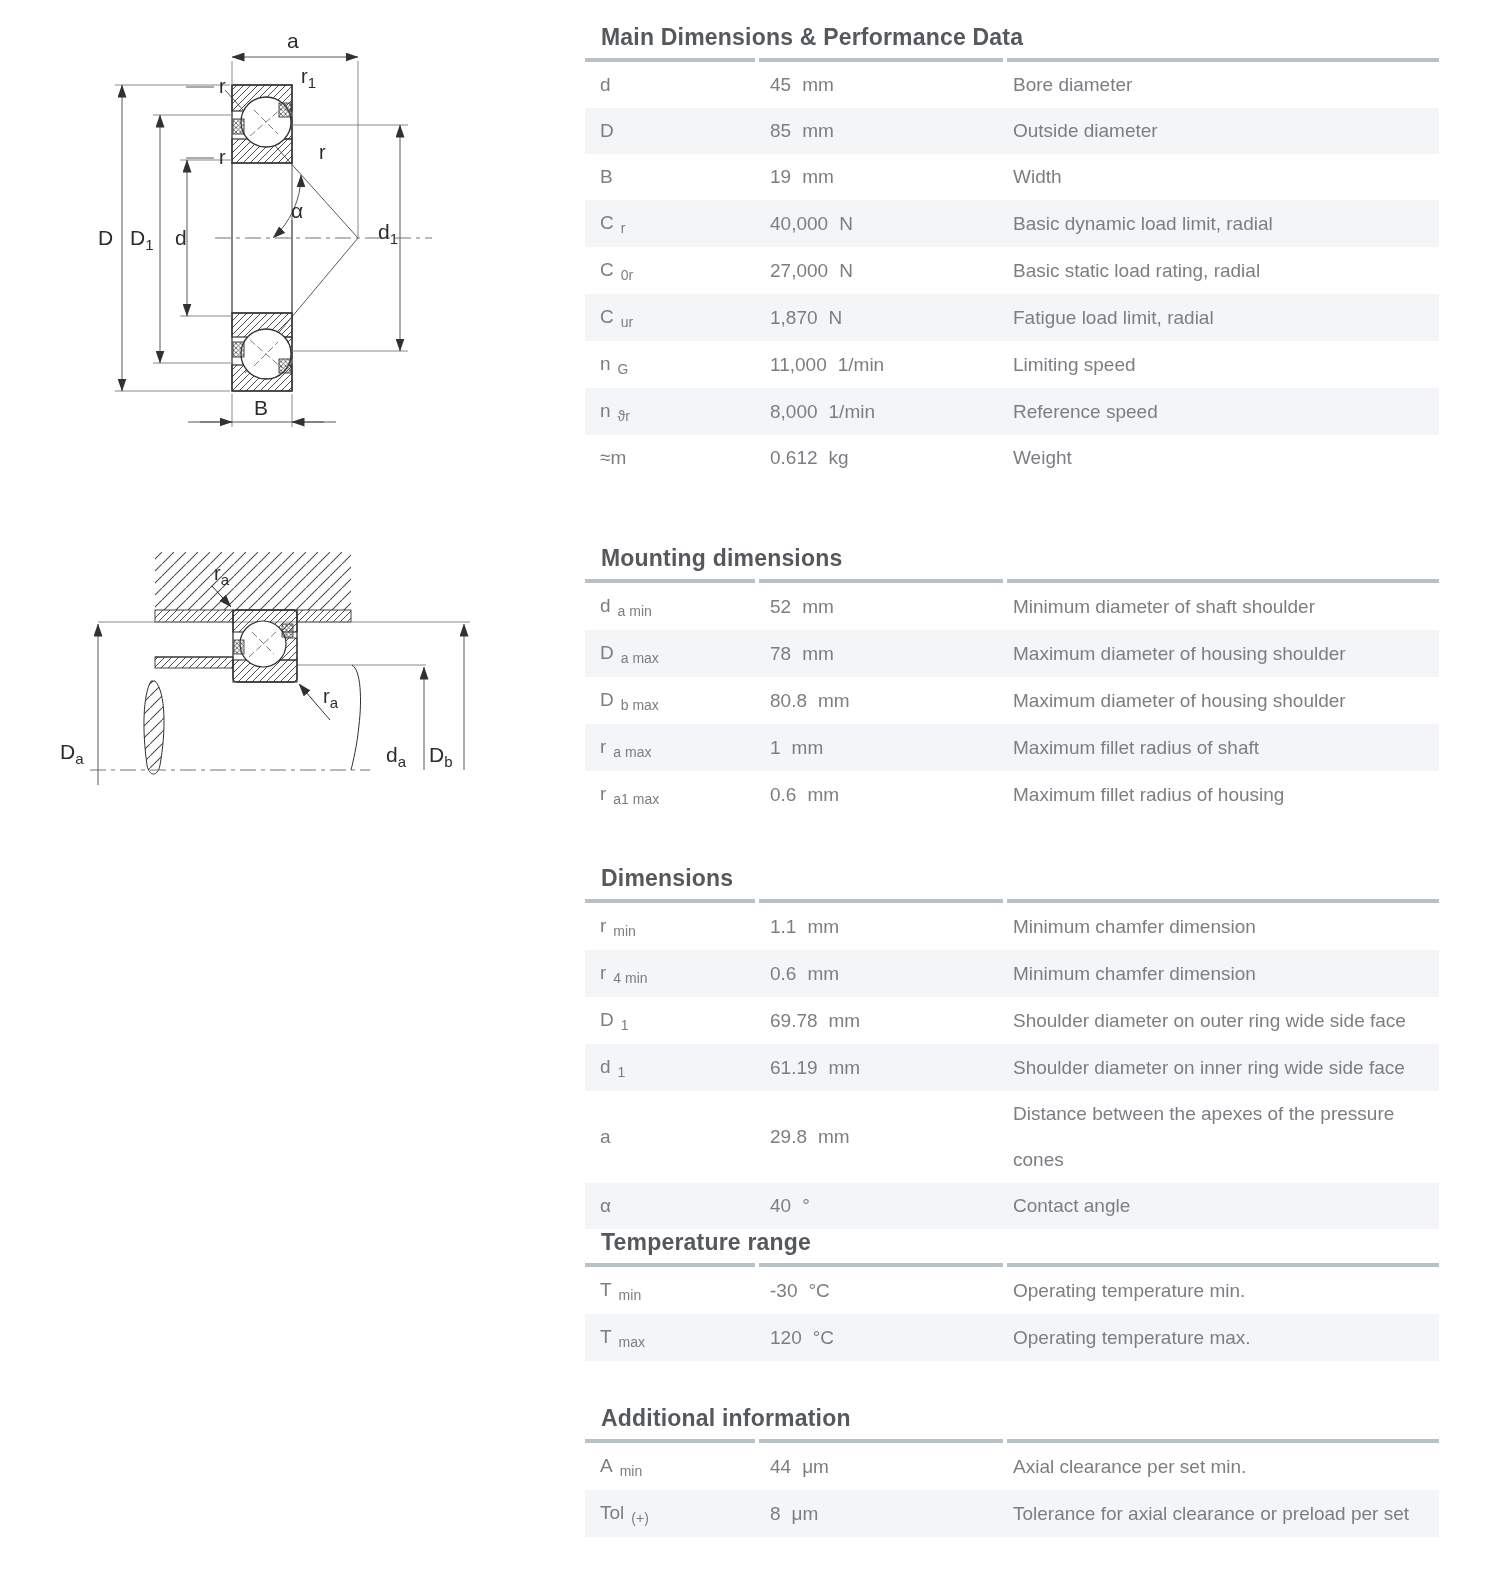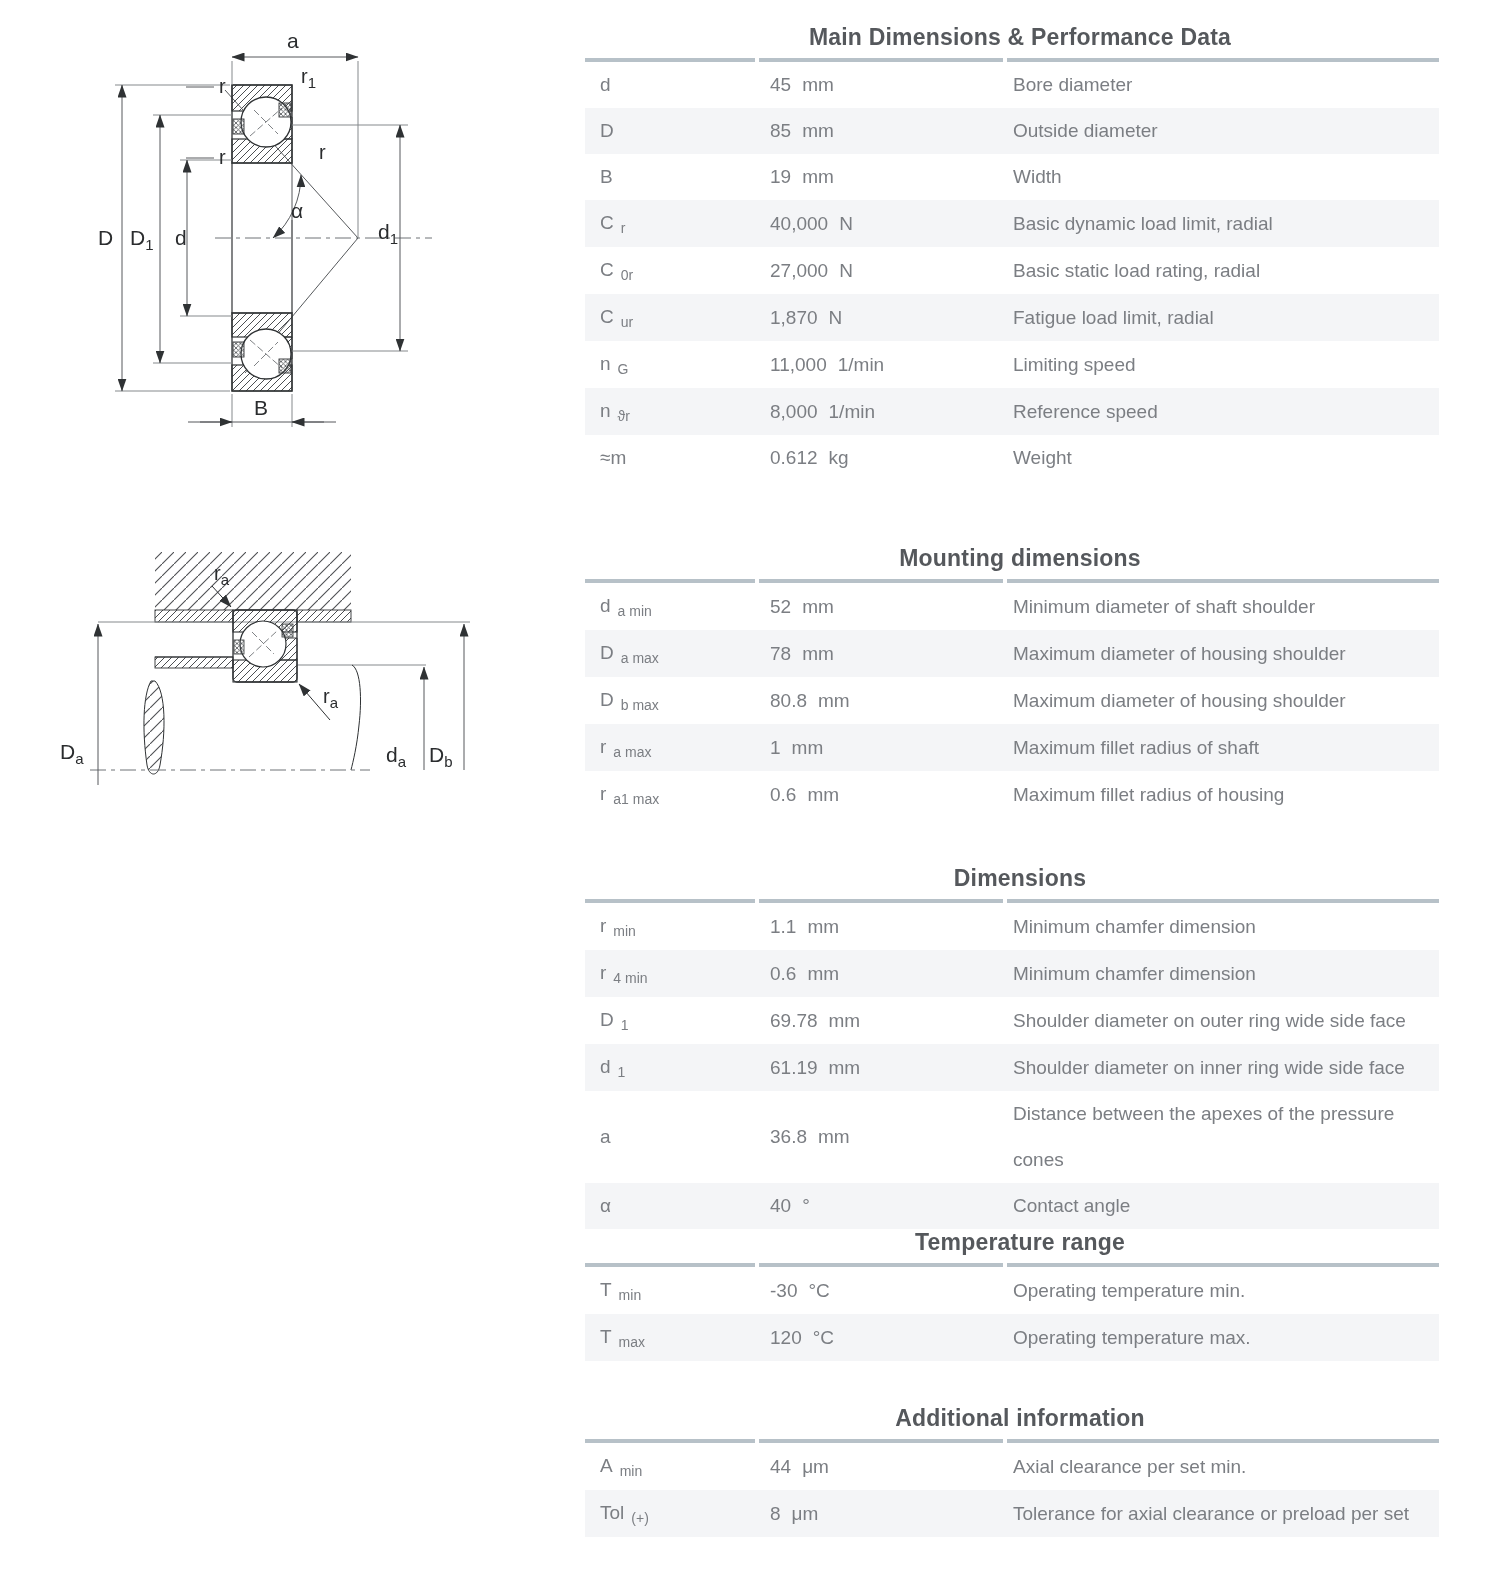--- a/index.html
+++ b/index.html
@@ -13,21 +13,21 @@
   #drawing-bottom{left:30px;top:540px;}
 
   .specs{position:absolute;left:585px;top:24px;width:854px;}
   .section{margin:0;}
   .sec-1{margin-top:64px;}
   .sec-2{margin-top:47px;}
   .sec-3{}
   .sec-4{margin-top:44px;}
   .sec-title{
     margin:0 0 8px 16px;font-size:23px;line-height:26px;font-weight:bold;
-    color:#55585c;letter-spacing:0.2px;text-align:center;
+    color:#55585c;letter-spacing:0.2px;
   }
   .tbl-border{display:flex;height:4px;}
   .tbl-border .seg{background:#b7c1c8;height:4px;}
   .tbl-border .s1{width:170px;}
   .tbl-border .s2{width:244px;margin-left:4px;}
   .tbl-border .s3{flex:1;margin-left:4px;}
   .row{
     display:grid;grid-template-columns:172px 248px 434px;
     min-height:46px;align-items:center;
     color:#7b7e83;font-size:19px;line-height:46px;
@@ -308,21 +308,21 @@
           <div class="cell val"><span>69.78</span><span class="unit">mm</span></div>
           <div class="cell desc">Shoulder diameter on outer ring wide side face</div>
         </div>
         <div class="row alt">
           <div class="cell sym"><span>d</span><span class="subs">1</span></div>
           <div class="cell val"><span>61.19</span><span class="unit">mm</span></div>
           <div class="cell desc">Shoulder diameter on inner ring wide side face</div>
         </div>
         <div class="row">
           <div class="cell sym"><span>a</span></div>
-          <div class="cell val"><span>36.8</span><span class="unit">mm</span></div>
+          <div class="cell val"><span>29.8</span><span class="unit">mm</span></div>
           <div class="cell desc">Distance between the apexes of the pressure cones</div>
         </div>
         <div class="row alt">
           <div class="cell sym"><span>α</span></div>
           <div class="cell val"><span>40</span><span class="unit">°</span></div>
           <div class="cell desc">Contact angle</div>
         </div>
       </div>
   </div>
 

